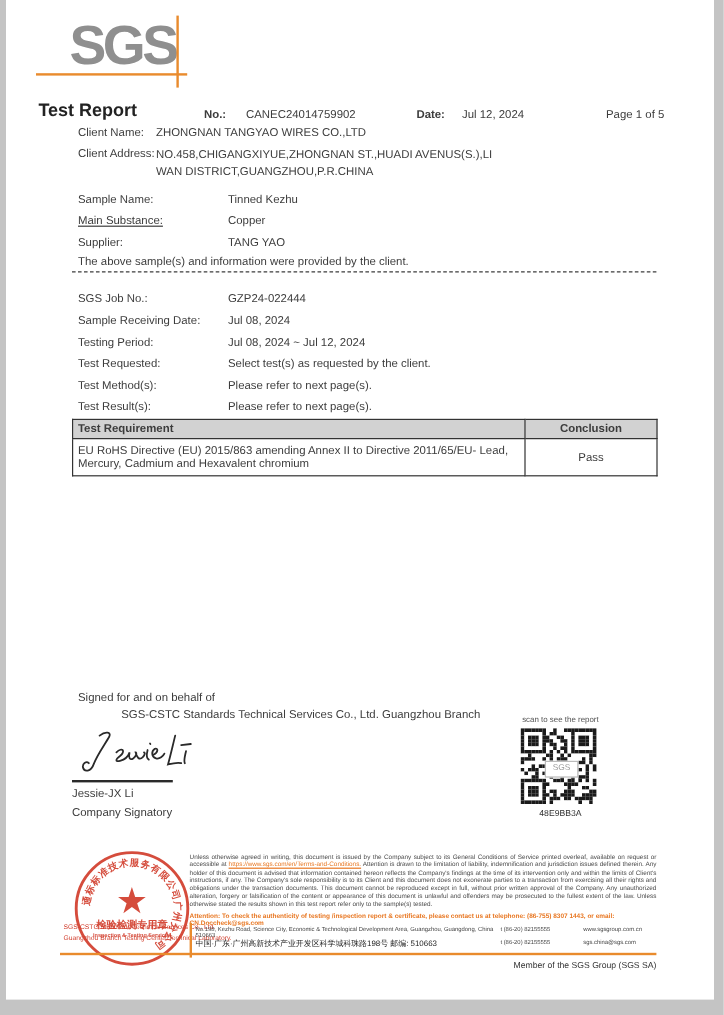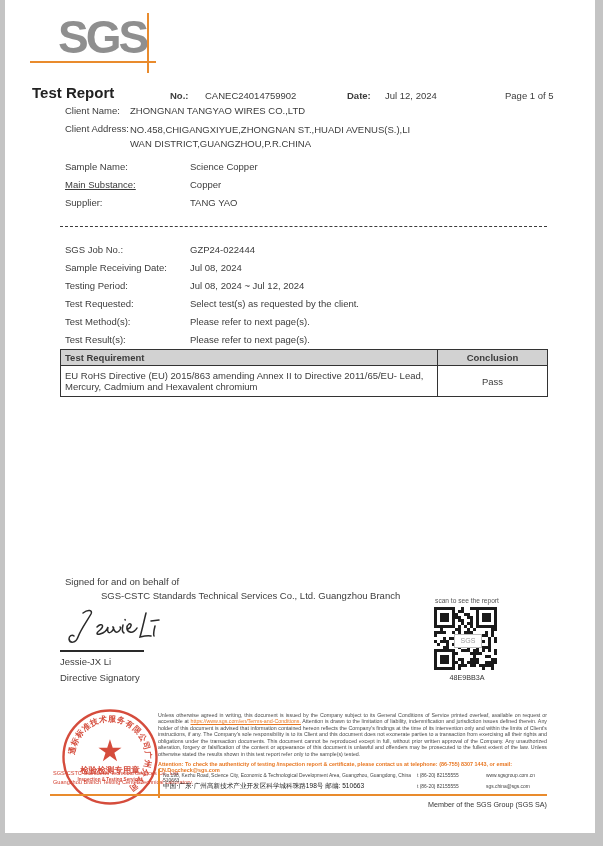--- a/index.html
+++ b/index.html
@@ -65,25 +65,26 @@
   <span class="abs lbl b" style="left:342px;top:90px;">Date:</span>
   <span class="abs val" style="left:380px;top:90px;">Jul 12, 2024</span>
   <span class="abs val" style="left:500px;top:90px;">Page 1 of 5</span>
 
   <span class="abs lbl" style="left:60px;top:105px;">Client Name:</span>
   <span class="abs val" style="left:125px;top:105px;">ZHONGNAN TANGYAO WIRES CO.,LTD</span>
   <span class="abs lbl" style="left:60px;top:123px;">Client Address:</span>
   <span class="abs val" style="left:125px;top:123px;width:296px;line-height:13.5px;">NO.458,CHIGANGXIYUE,ZHONGNAN ST.,HUADI AVENUS(S.),LI WAN DISTRICT,GUANGZHOU,P.R.CHINA</span>
 
   <span class="abs lbl" style="left:60px;top:161px;">Sample Name:</span>
-  <span class="abs val" style="left:185px;top:161px;">Science Copper</span>
+  <span class="abs val" style="left:185px;top:161px;">Tinned Kezhu</span>
   <span class="abs lbl" style="left:60px;top:179px;text-decoration:underline;">Main Substance:</span>
   <span class="abs val" style="left:185px;top:179px;">Copper</span>
   <span class="abs lbl" style="left:60px;top:197px;">Supplier:</span>
   <span class="abs val" style="left:185px;top:197px;">TANG YAO</span>
+  <span class="abs val" style="left:60px;top:213px;">The above sample(s) and information were provided by the client.</span>
   <div class="abs dashed-sep"></div>
 
   <span class="abs lbl" style="left:60px;top:244px;">SGS Job No.:</span>
   <span class="abs val" style="left:185px;top:244px;">GZP24-022444</span>
   <span class="abs lbl" style="left:60px;top:262px;">Sample Receiving Date:</span>
   <span class="abs val" style="left:185px;top:262px;">Jul 08, 2024</span>
   <span class="abs lbl" style="left:60px;top:280px;">Testing Period:</span>
   <span class="abs val" style="left:185px;top:280px;">Jul 08, 2024 ~ Jul 12, 2024</span>
   <span class="abs lbl" style="left:60px;top:298px;">Test Requested:</span>
   <span class="abs val" style="left:185px;top:298px;">Select test(s) as requested by the client.</span>
@@ -116,21 +117,21 @@
       <path d="M61,19 C60,23 60,26 62,27"></path>
       <path d="M63,13.6 L63.3,14"></path>
       <path d="M66,23 C70,21 70,17 67,18 C64,20 64,25 68,26 C71,27 74,24 75,22"></path>
       <path d="M84,7 C82,15 80,24 78,31 C82,30 86,29 89,30"></path>
       <path d="M89,15 L97,14"></path>
       <path d="M93,20 C92,24 91,28 92,30"></path>
     </g>
   </svg>
   <div class="abs sig-underline"></div>
   <span class="abs val" style="left:55px;top:656px;">Jessie-JX Li</span>
-  <span class="abs val" style="left:55px;top:672px;">Directive Signatory</span>
+  <span class="abs val" style="left:55px;top:672px;">Company Signatory</span>
 
   <div class="abs qr-caption" style="left:419px;top:597px;">scan to see the report</div>
   <div class="abs" id="qr">
         <div class="qm"></div>
         <div class="qm"></div>
         <div class="qm"></div>
         <div class="qm"></div>
         <div class="qm"></div>
         <div class="qm"></div>
         <div class="qm"></div>

